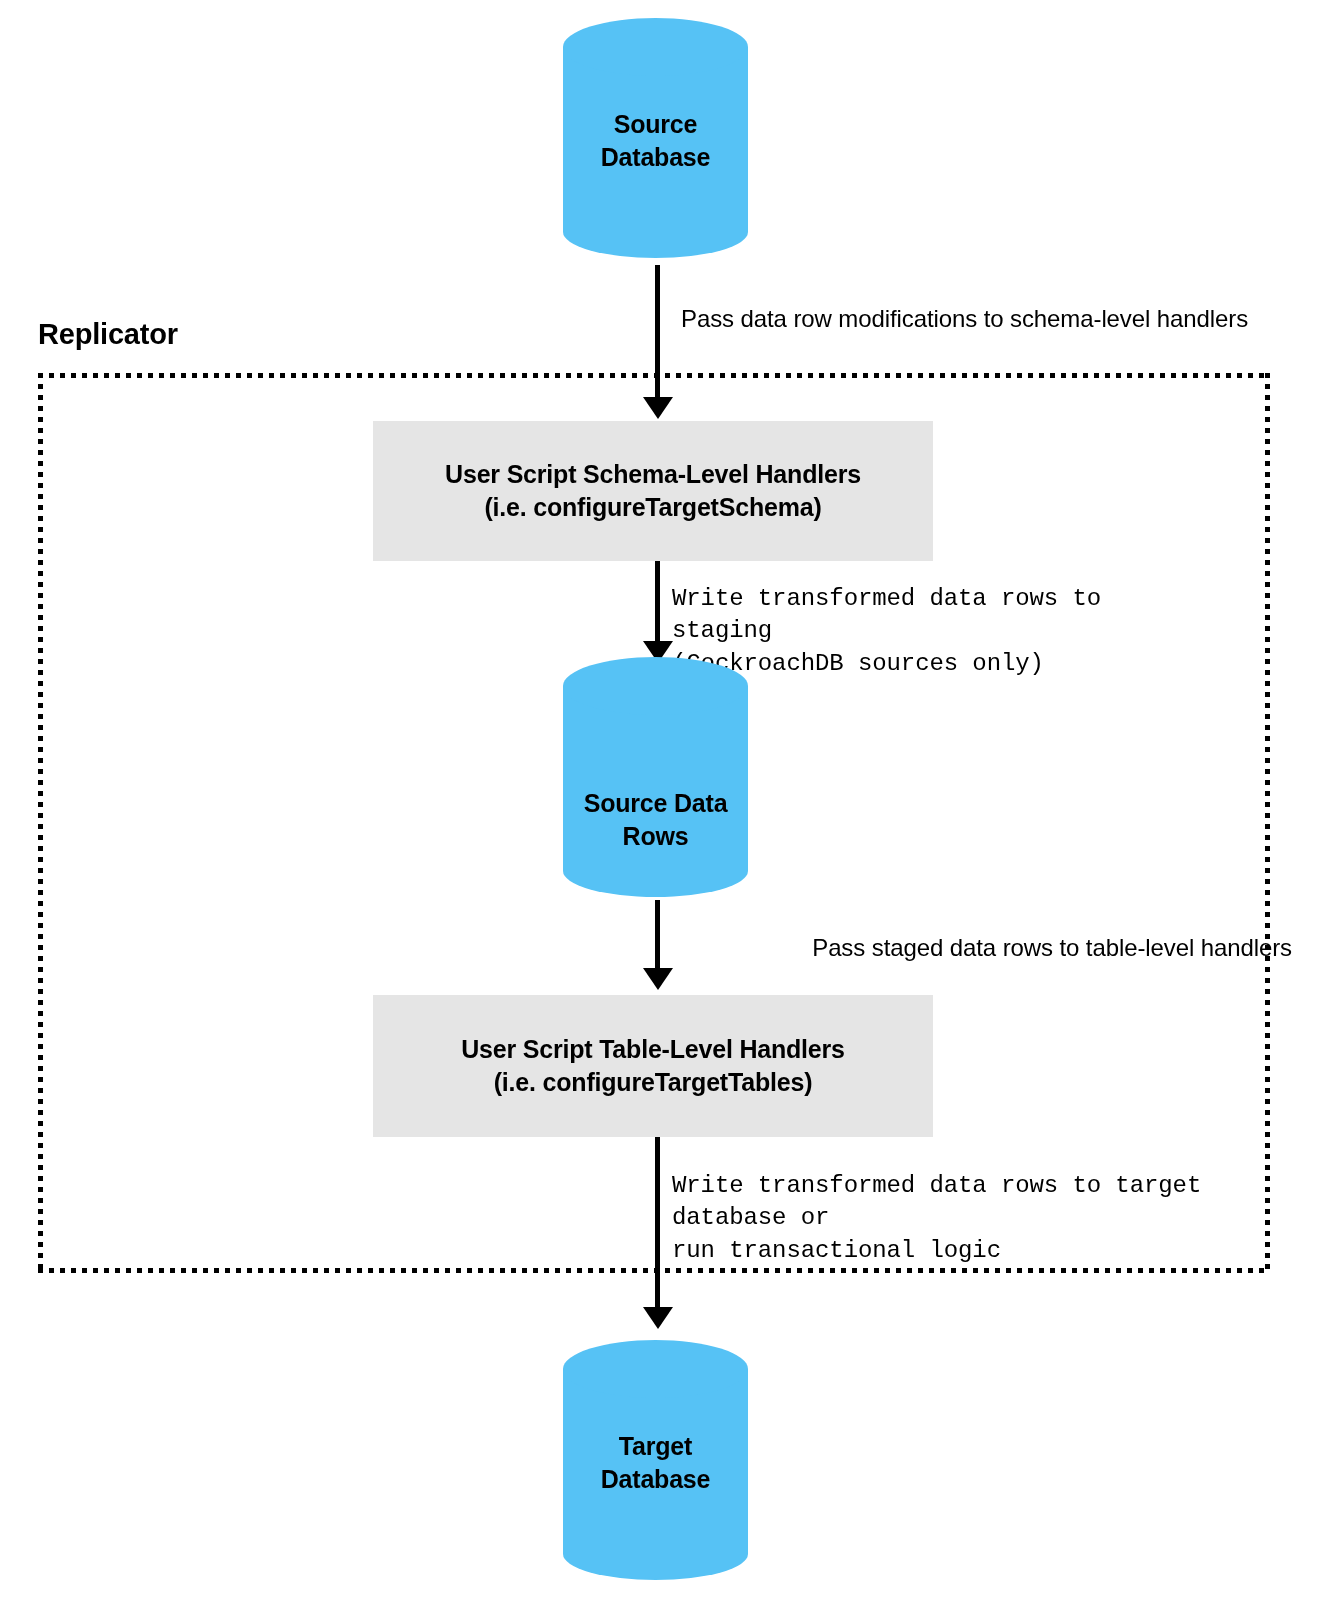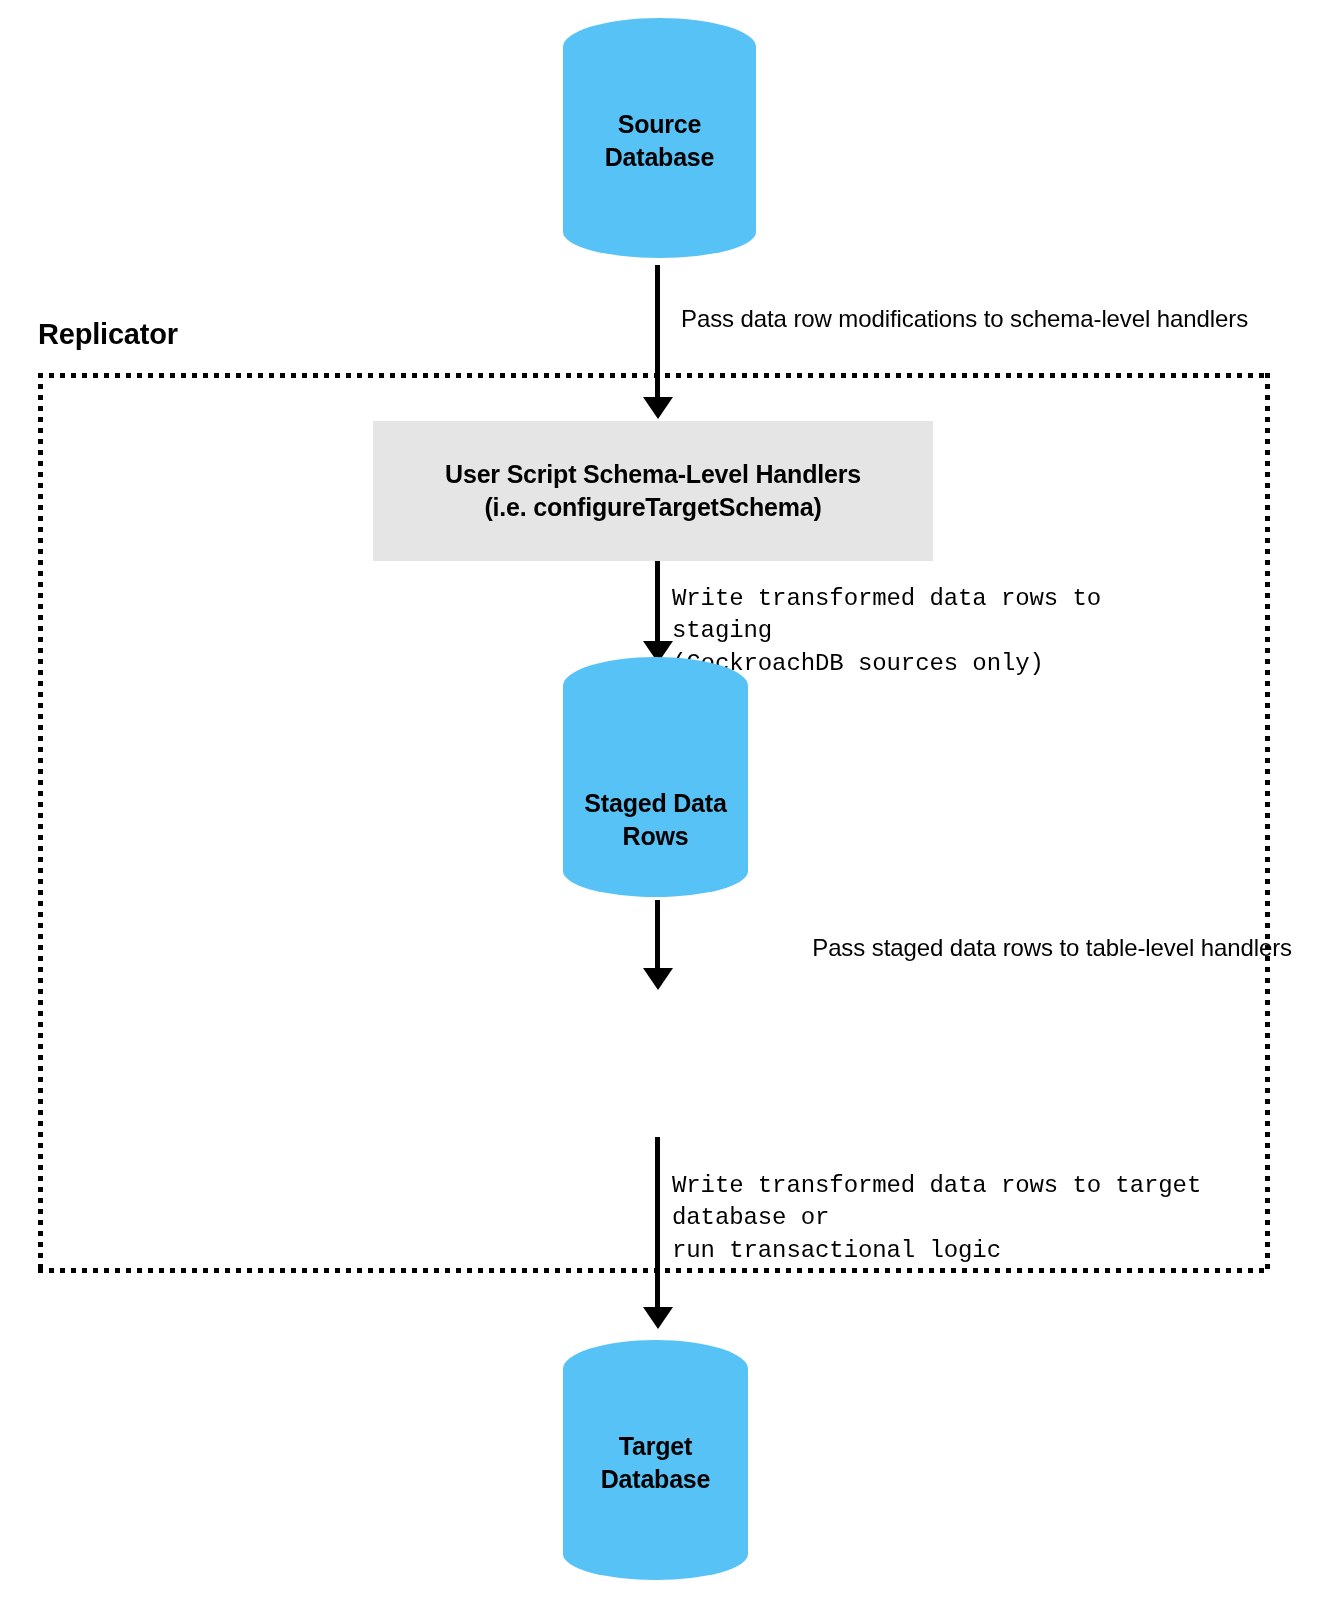--- a/index.html
+++ b/index.html
@@ -142,21 +142,21 @@
     letter-spacing: -0.1px;
   }
   .edge-label.left-aligned { text-align: left; }
   .edge-label.centered { text-align: left; font-family: Liberation Mono, monospace; }
 </style>
 </head>
 <body>
 
 <div id="canvas">
 
-  <div class="cylinder" style="--fill:#56c2f5; left:563px; top:18px; width:185px; height:240px;padding-left:8px;">
+  <div class="cylinder" style="--fill:#56c2f5; left:563px; top:18px; width:185px; height:240px;">
     <div class="cyl-body" style="top:29px; height:211px;"></div>
     <div class="cyl-top"></div>
     <div class="cyl-label" style="top:90px; white-space:pre-line;">Source
 Database</div>
   </div>
 
   <div class="arrow" style="left:655px; top:265px; height:134px;"></div>
   <div class="edge-label left-aligned" style="left:681px; top:303px; width:640px;">Pass data row modifications to schema-level handlers</div>
 
   <div class="replicator-label">Replicator</div>
@@ -172,27 +172,31 @@
 (i.e. configureTargetSchema)</div>
   </div>
 
   <div class="arrow" style="left:655px; top:561px; height:82px;"></div>
   <div class="edge-label centered" style="left:672px; top:583px; width:515px;">Write transformed data rows to staging
 (CockroachDB sources only)</div>
 
   <div class="cylinder" style="--fill:#56c2f5; left:563px; top:657px; width:185px; height:240px;">
     <div class="cyl-body" style="top:29px; height:211px;"></div>
     <div class="cyl-top"></div>
-    <div class="cyl-label" style="top:130px; white-space:pre-line;">Staged Data
+    <div class="cyl-label" style="top:130px; white-space:pre-line;">Source Data
 Rows</div>
   </div>
 
   <div class="arrow" style="left:655px; top:900px; height:70px;"></div>
   <div class="edge-label left-aligned" style="left:672px; top:932px; width:620px;text-align:right;">Pass staged data rows to table-level handlers</div>
 
+  <div class="proc-box" style="left:373px; top:995px; width:560px; height:142px;">
+    <div class="proc-label" style="white-space:pre-line;">User Script Table-Level Handlers
+(i.e. configureTargetTables)</div>
+  </div>
 
   <div class="arrow" style="left:655px; top:1137px; height:172px;"></div>
   <div class="edge-label centered" style="left:672px; top:1170px; width:600px;">Write transformed data rows to target database or
 run transactional logic</div>
 
   <div class="cylinder" style="--fill:#56c2f5; left:563px; top:1340px; width:185px; height:240px;">
     <div class="cyl-body" style="top:29px; height:211px;"></div>
     <div class="cyl-top"></div>
     <div class="cyl-label" style="top:90px; white-space:pre-line;">Target
 Database</div>

